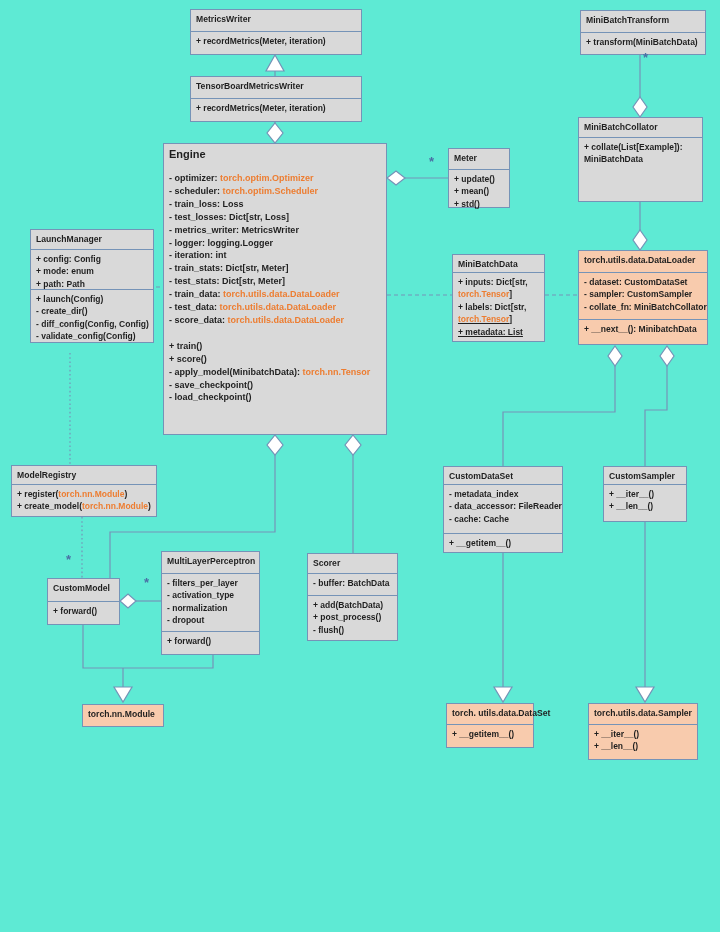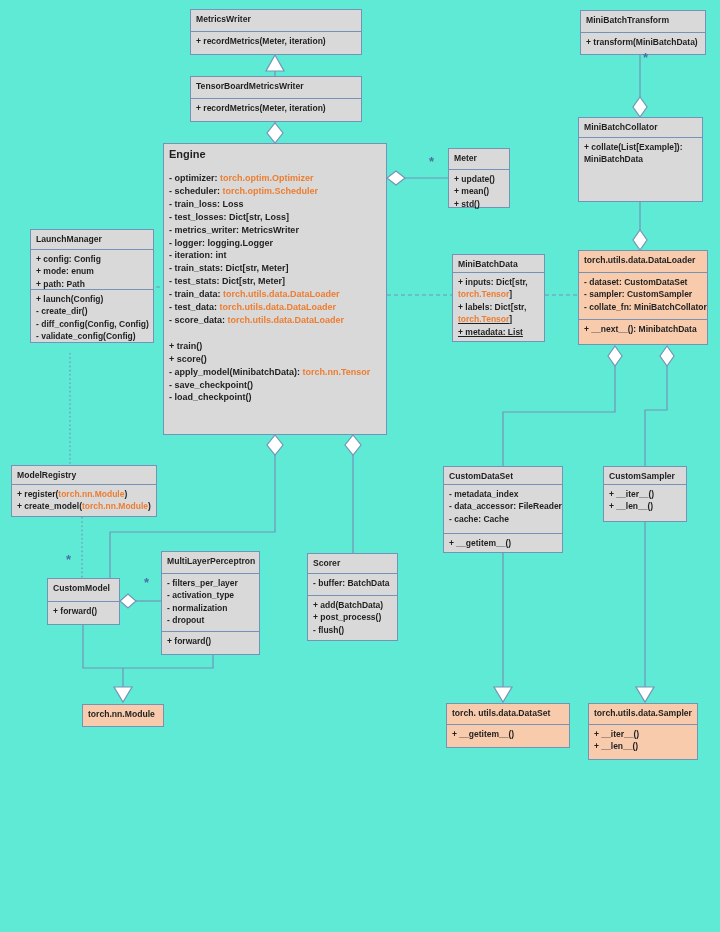--- a/index.html
+++ b/index.html
@@ -205,21 +205,21 @@
       <div class="uml-class" style="left: 603px; top: 466px; width: 84px; height: 56px;">
         <div class="cls-title" style="height: 17px;">CustomSampler</div>
         <div class="cls-section" style="height: 39px;">
           <div class="cls-line"><span>+ __iter__()</span></div>
           <div class="cls-line"><span>+ __len__()</span></div>
         </div>
       </div>
       <div class="uml-class orange" style="left: 82px; top: 704px; width: 82px; height: 23px;">
         <div class="cls-title" style="height: 23px;">torch.nn.Module</div>
       </div>
-      <div class="uml-class orange" style="left: 446px; top: 703px; width: 124px; height: 45px;">
+      <div class="uml-class orange" style="left: 446px; top: 703px; width: 88px; height: 45px;">
         <div class="cls-title" style="height: 20px;">torch. utils.data.DataSet</div>
         <div class="cls-section" style="height: 25px;">
           <div class="cls-line"><span>+ __getitem__()</span></div>
         </div>
       </div>
       <div class="uml-class orange" style="left: 588px; top: 703px; width: 110px; height: 57px;">
         <div class="cls-title" style="height: 20px;">torch.utils.data.Sampler</div>
         <div class="cls-section" style="height: 37px;">
           <div class="cls-line"><span>+ __iter__()</span></div>
           <div class="cls-line"><span>+ __len__()</span></div>

